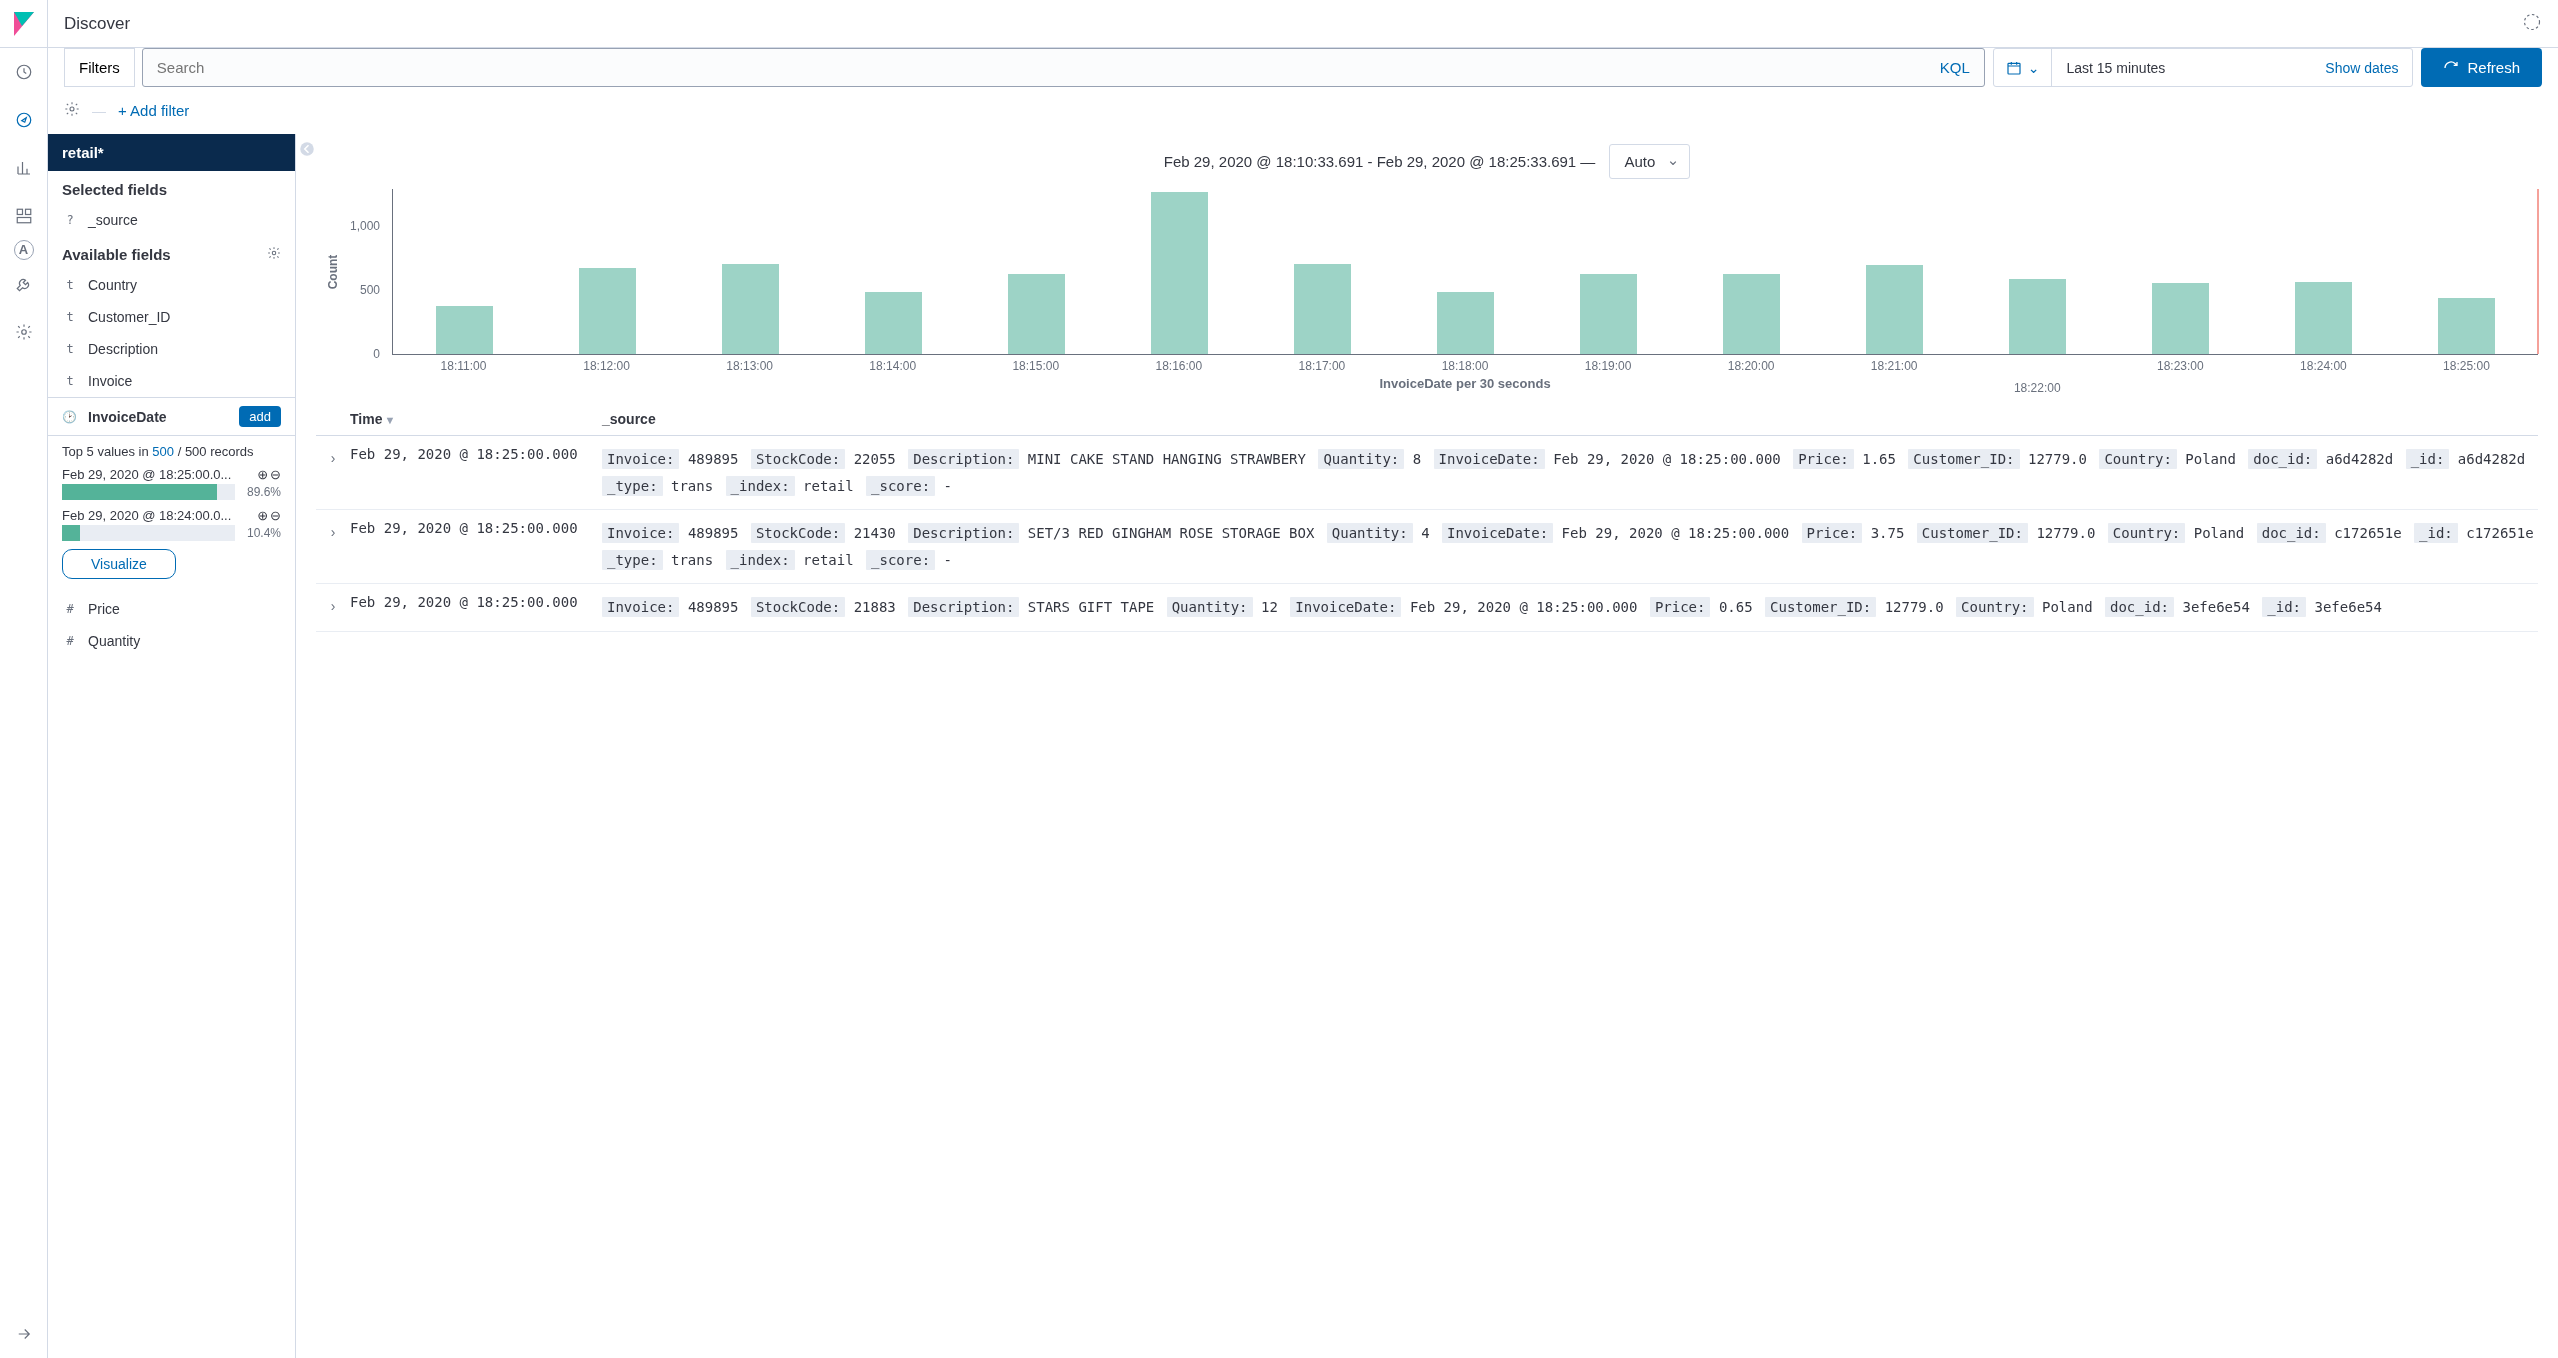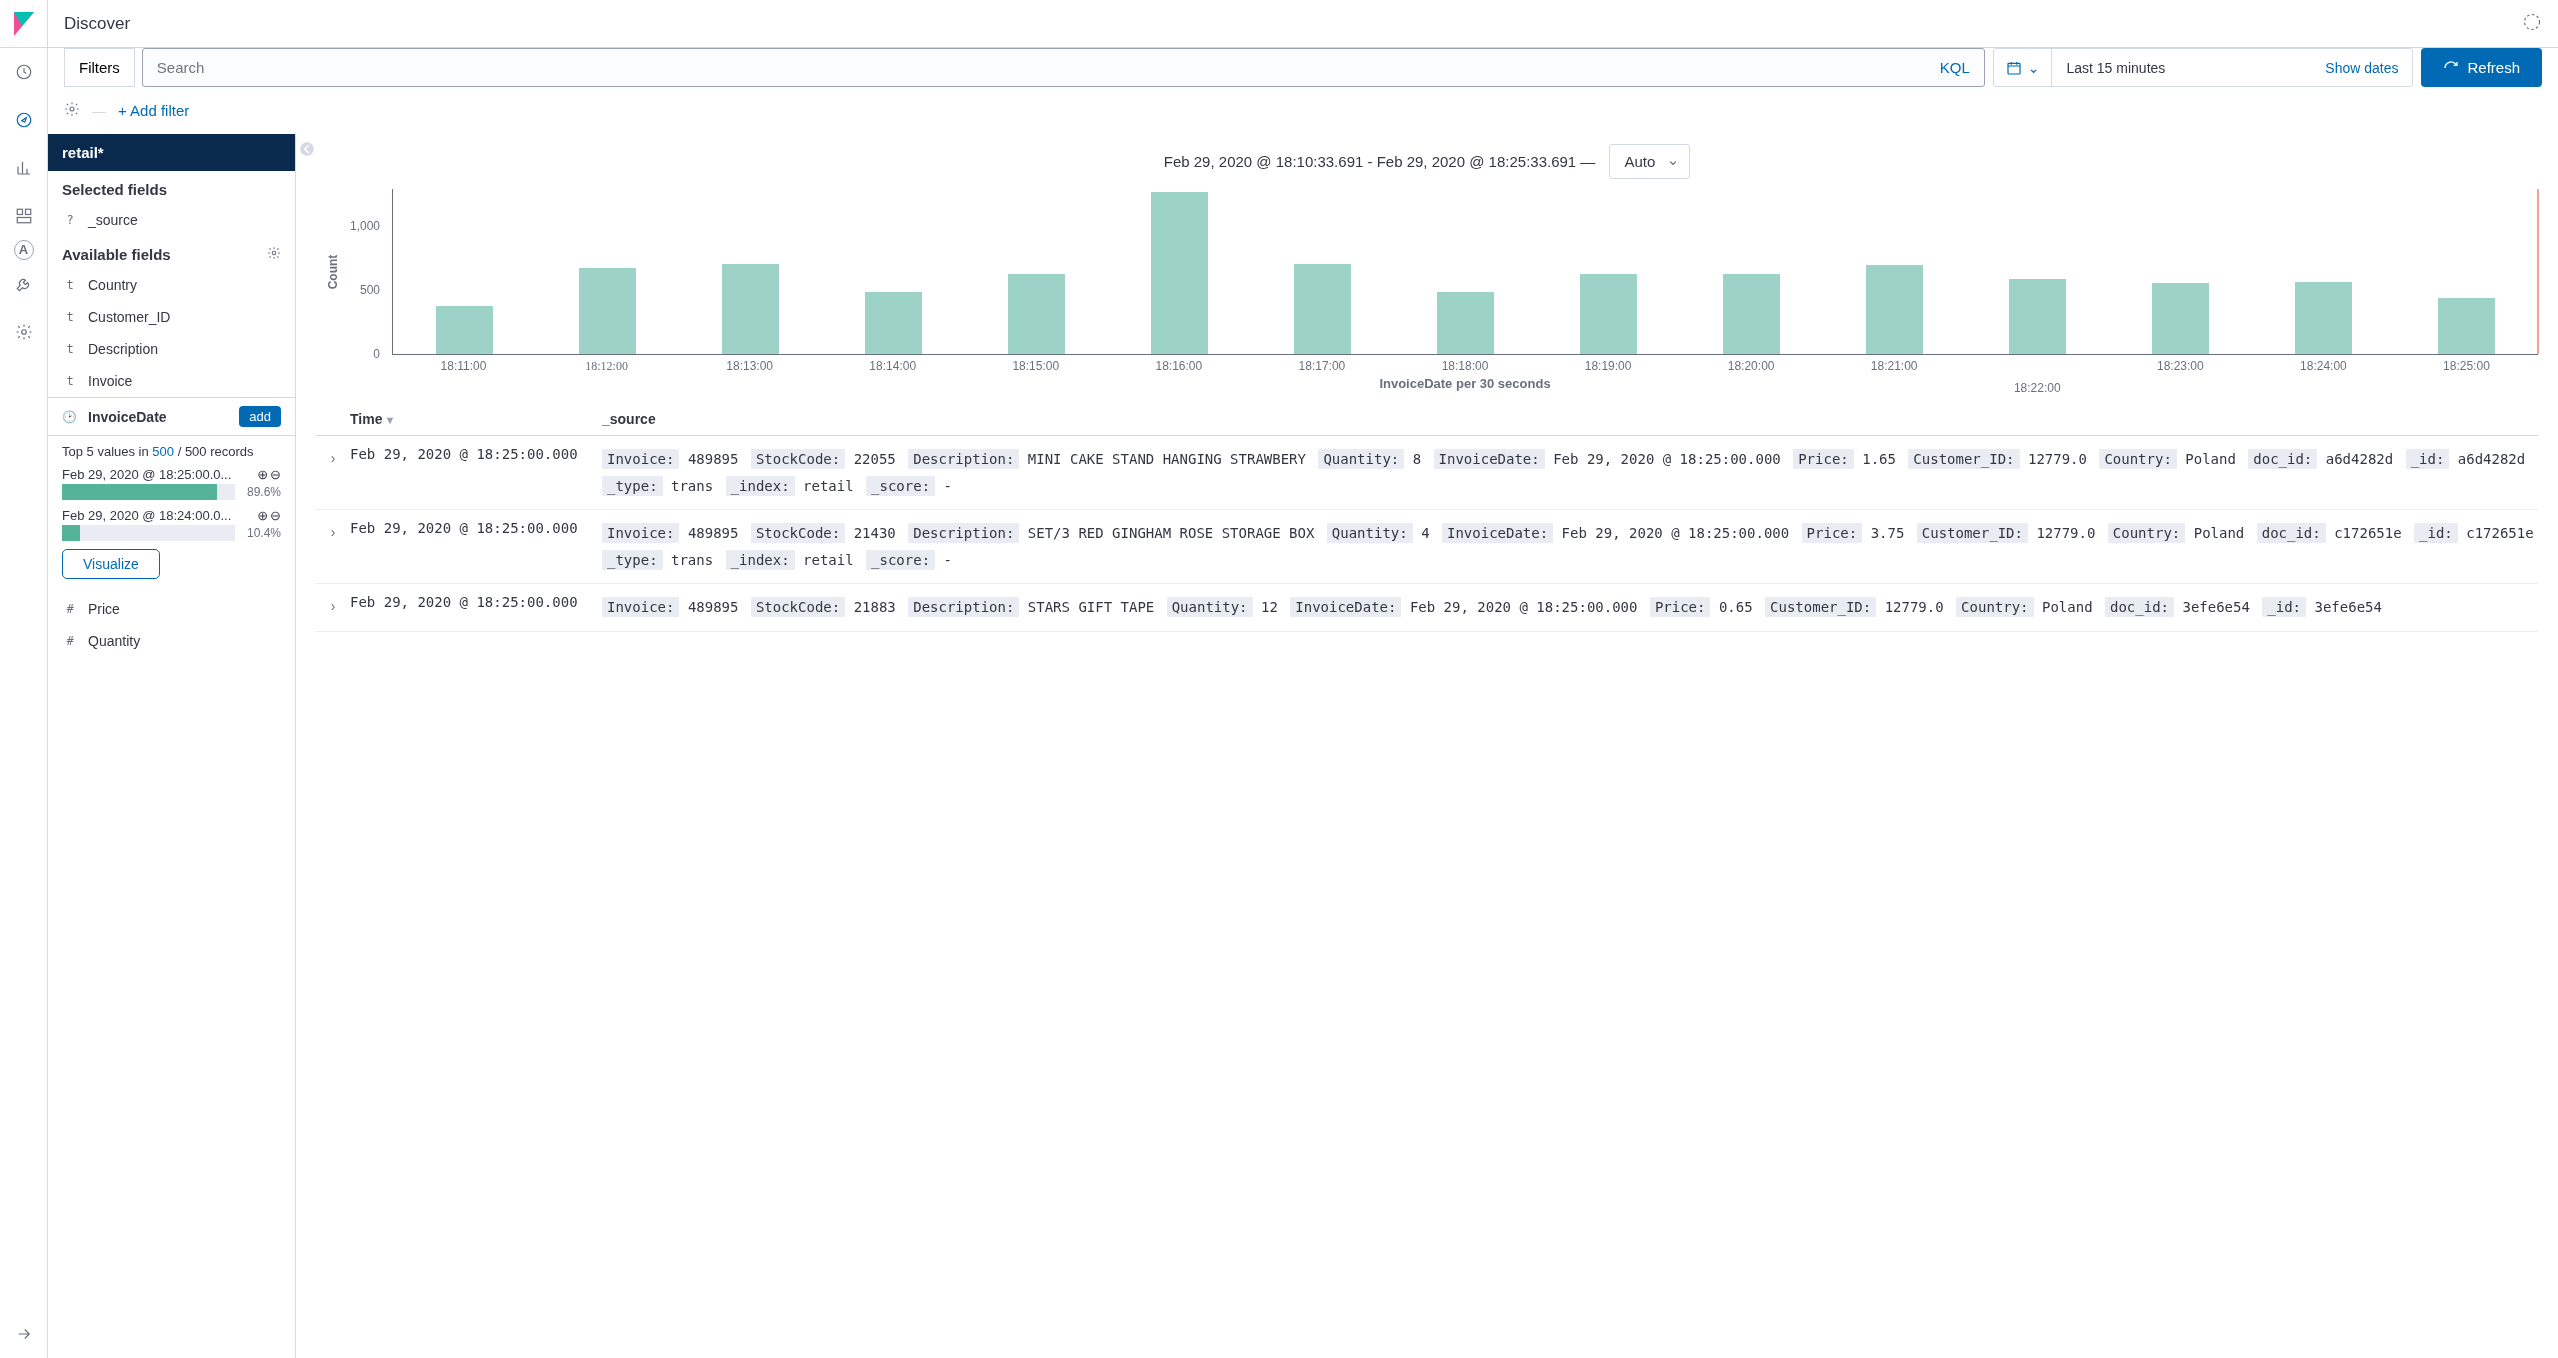--- a/index.html
+++ b/index.html
@@ -41,21 +41,21 @@
   .field-details .top { color: #343741; margin-bottom: 8px; }
   .field-details .top .link { color:#006bb4; }
   .fd-row { margin-bottom: 2px; }
   .fd-label { font-size: 13px; }
   .fd-icons { float:right; }
   .fd-icons span { cursor:pointer; margin-left:2px; }
   .fd-bar-row { display:flex; align-items:center; margin: 2px 0 8px; }
   .fd-bar-bg { flex:1; background:#e9edf3; height: 16px; position:relative; }
   .fd-bar { background:#54b399; height:16px; }
   .fd-pct { font-size: 12px; color:#69707d; margin-left:6px; min-width: 40px; text-align: right; }
-  .viz-btn { border: 1px solid #006bb4; color:#006bb4; background:#fff; padding: 6px 20px; font-size:14px; border-radius:5px; cursor:pointer; }
+  .viz-btn { border: 1px solid #006bb4; color:#006bb4; background:#fff; padding: 6px 28px; font-size:14px; border-radius:10px; cursor:pointer; }
   .results { flex:1; overflow:auto; position: relative; }
   .collapse-handle { position:absolute; left:2px; top:6px; color:#98a2b3; cursor:pointer; }
   .hist-header { text-align:center; padding: 10px 0 4px; display:flex; align-items:center; justify-content:center; gap: 14px; color:#343741; font-size: 15px; }
   .interval-select { border:1px solid #d3dae6; border-radius:3px; padding: 8px 34px 8px 14px; font-size:15px; background:#fff; cursor:pointer; position:relative; }
   .interval-select::after { content:"⌄"; position:absolute; right:10px; top:6px; color:#69707d; }
   .chart-area { height: 200px; margin: 6px 20px 0 20px; position:relative; }
   .chart-yaxis { position:absolute; left:0; top:0; bottom:34px; width:70px; }
   .chart-ylabel { position:absolute; left:0; top:50%; transform: translateY(-50%) rotate(-90deg); font-size:12px; font-weight:bold; color:#69707d; }
   .chart-ytick { position:absolute; right:6px; font-size:12px; color:#69707d; text-align:center; }
   .chart-plot { position:absolute; left:76px; right:0; top:0; bottom:34px; border-left:1px solid #69707d; border-bottom:1px solid #69707d; }
@@ -291,21 +291,21 @@
               <div class="chart-bar" style="left: 62%; width: 2.66667%; height: 48.4615%;"></div>
               <div class="chart-bar" style="left: 68.6667%; width: 2.66667%; height: 53.8462%;"></div>
               <div class="chart-bar" style="left: 75.3333%; width: 2.66667%; height: 45.3846%;"></div>
               <div class="chart-bar" style="left: 82%; width: 2.66667%; height: 43.0769%;"></div>
               <div class="chart-bar" style="left: 88.6667%; width: 2.66667%; height: 43.8462%;"></div>
               <div class="chart-bar" style="left: 95.3333%; width: 2.66667%; height: 33.8462%;"></div>
             </div>
           <div class="chart-xaxis">
             <div id="xticks">
                 <div class="chart-xtick" style="left: 3.33333%;">18:11:00</div>
-                <div class="chart-xtick" style="left: 10%; font-family: Liberation Serif, serif;">18:12:00</div>
+                <div class="chart-xtick" style="left: 10%;">18:12:00</div>
                 <div class="chart-xtick" style="left: 16.6667%;">18:13:00</div>
                 <div class="chart-xtick" style="left: 23.3333%;">18:14:00</div>
                 <div class="chart-xtick" style="left: 30%;">18:15:00</div>
                 <div class="chart-xtick" style="left: 36.6667%;">18:16:00</div>
                 <div class="chart-xtick" style="left: 43.3333%;">18:17:00</div>
                 <div class="chart-xtick" style="left: 50%;">18:18:00</div>
                 <div class="chart-xtick" style="left: 56.6667%;">18:19:00</div>
                 <div class="chart-xtick" style="left: 63.3333%;">18:20:00</div>
                 <div class="chart-xtick" style="left: 70%;">18:21:00</div>
                 <div class="chart-xtick" style="left: 76.6667%; margin-top: 22px;">18:22:00</div>

